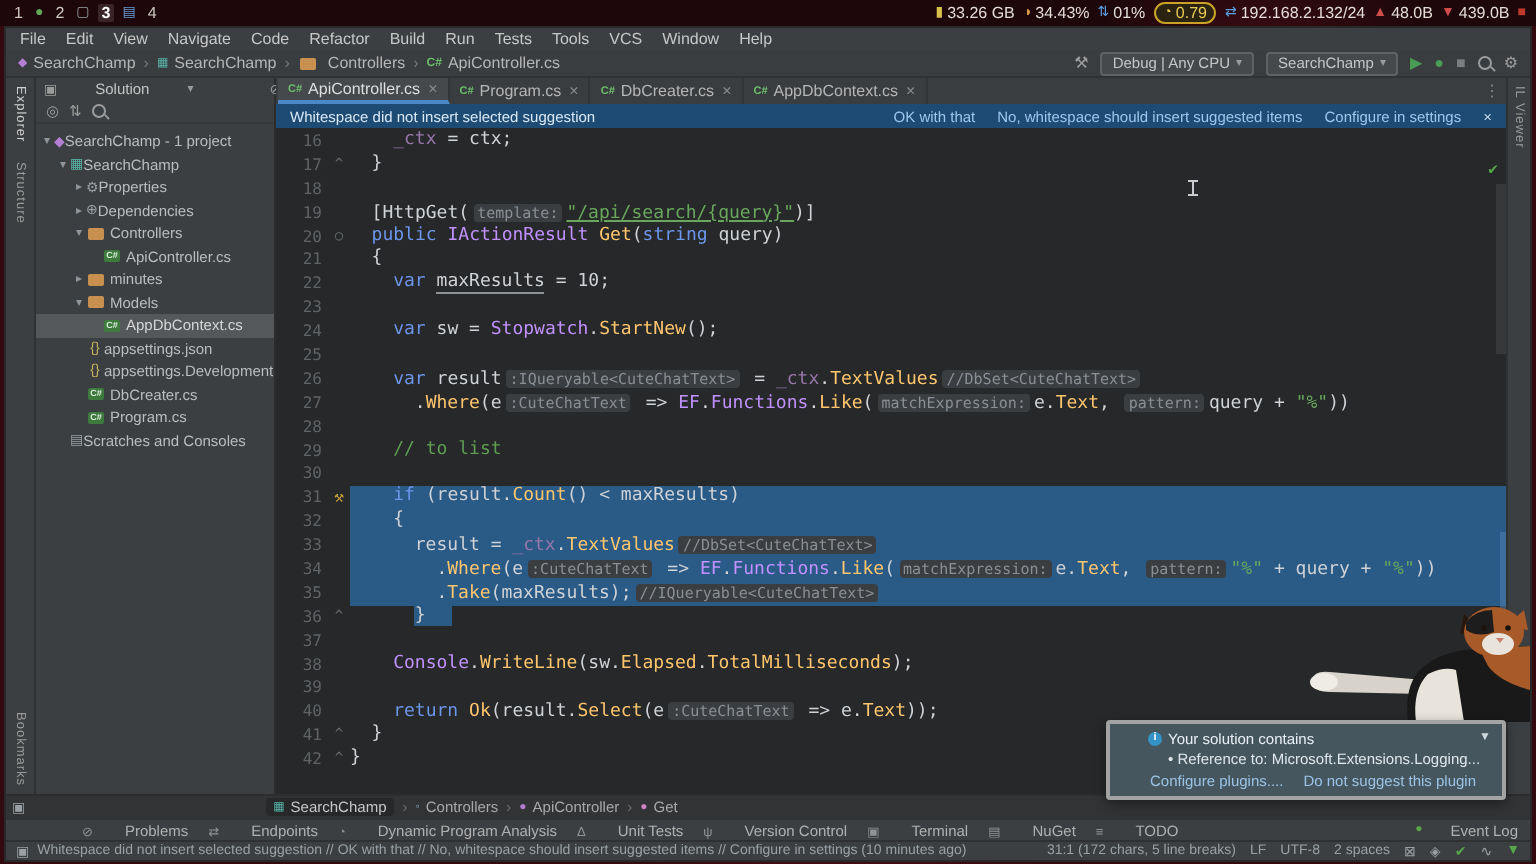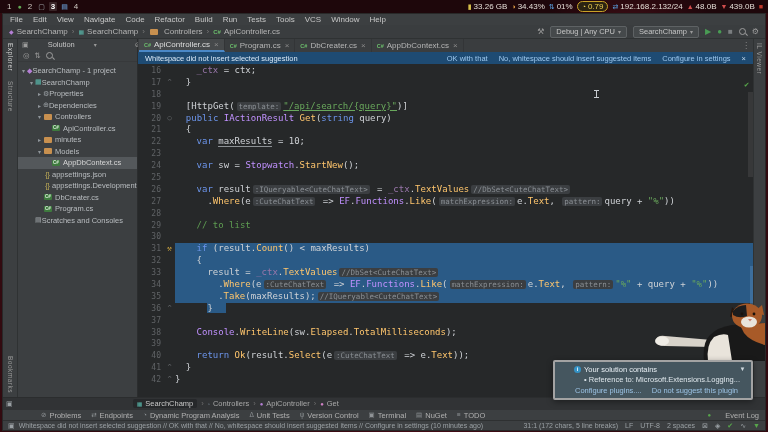--- a/index.html
+++ b/index.html
@@ -94,21 +94,21 @@
   .crumbs{height:11px;flex:none;background:#313335;border-top:1px solid #2b2d2e;display:flex;align-items:center;gap:4px;font-size:7.5px;color:#a8a8a8;padding-left:3px;}
   .crumbs .winico{color:#9aa0a4;font-size:7px;}
   .crumbs .lead{width:112px;flex:none;}
   .crumb{display:flex;align-items:center;gap:3px;}
   .crumb.chip{background:#26282A;border-radius:2px;padding:0 4px;height:9px;color:#c7c7c7;}
   .crumb .ci{font-size:6px;line-height:1;}
   .crumbs .csep{color:#6f6f6f;}
   
   .btools{height:10px;flex:none;background:#3C3F41;border-top:1px solid #313335;display:flex;align-items:center;gap:10px;
     padding:0 6px 0 38px;font-size:7.5px;color:#b0b0b0;}
-  .bti{display:flex;align-items:flex-start;gap:3px;white-space:nowrap;}
+  .bti{display:flex;align-items:flex-end;gap:16px;white-space:nowrap;}
   .bti .ic{font-size:6.5px;color:#8f9396;}
   .evlog{margin-left:auto;display:flex;align-items:center;gap:14px;}
   .evlog .dot{color:#57A64A;font-size:6px;}
   
   .status{height:9px;flex:none;background:#3C3F41;border-top:1px solid #2e3031;display:flex;align-items:center;
     justify-content:space-between;padding:0 5px;font-size:7px;color:#9aa0a4;white-space:nowrap;}
   .status .lft{display:flex;align-items:center;gap:4px;min-width:0;overflow:hidden;}
   .status .rgt{display:flex;align-items:center;gap:7px;}
   .stico{font-size:7px;}
   .stico.g{color:#57A64A;}

